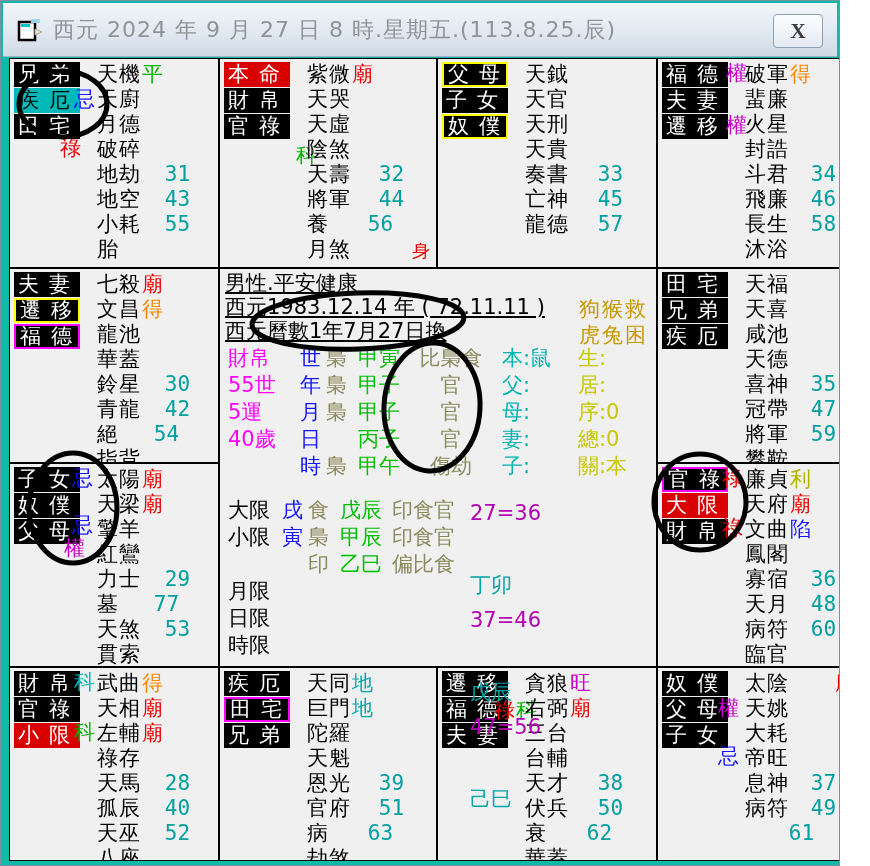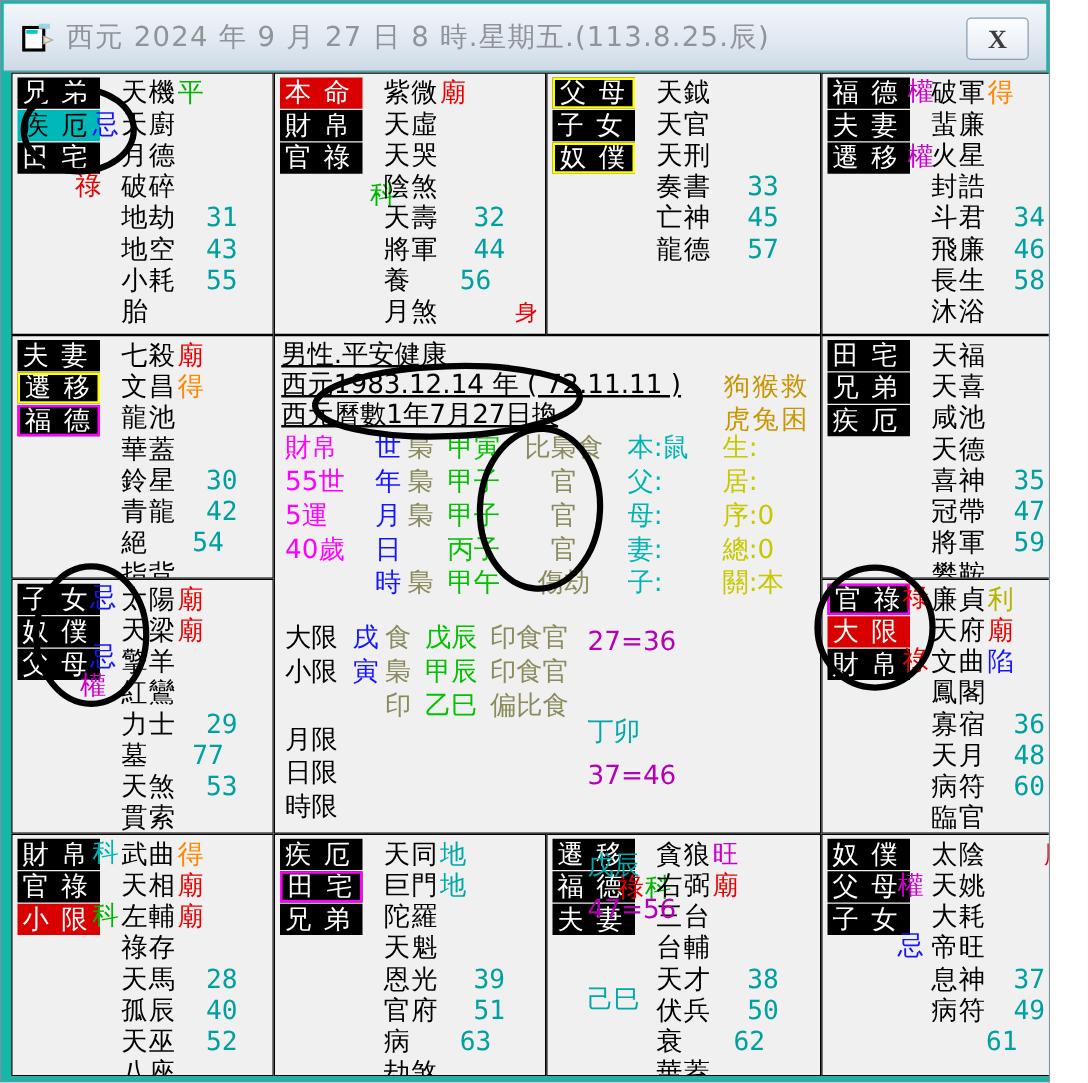--- a/index.html
+++ b/index.html
@@ -92,41 +92,42 @@
     <div class="cell" style="grid-area:1/2">
       <div class="labels">
         <div class="plabel" data-style="r">本命</div>
         <div class="plabel" data-style="k">財帛</div>
         <div class="plabel" data-style="k">官祿</div>
       </div>
       <span class="trans" style="left: 76px; top: 84px; color: rgb(0, 180, 0);">科</span>
       <div class="stars">
 
       <div class="srow"><span class="sn">紫微</span><span class="sb" style="color: rgb(232, 0, 0);">廟</span><span class="sa"></span><span class="st"></span></div>
+          <div class="srow"><span class="sn">天哭</span><span class="sb"></span><span class="sa"></span><span class="st"></span></div>
           <div class="srow"><span class="sn">天虛</span><span class="sb"></span><span class="sa"></span><span class="st"></span></div>
-          <div class="srow"><span class="sn">天哭</span><span class="sb"></span><span class="sa"></span><span class="st"></span></div>
           <div class="srow"><span class="sn">陰煞</span><span class="sb"></span><span class="sa"></span><span class="st"></span></div>
           <div class="srow"><span class="sn">天壽</span><span class="sb"></span><span class="sa">32</span><span class="st"></span></div>
           <div class="srow"><span class="sn">將軍</span><span class="sb"></span><span class="sa">44</span><span class="st"></span></div>
           <div class="srow"><span class="sn">養</span><span class="sb"></span><span class="sa">56</span><span class="st"></span></div>
           <div class="srow"><span class="sn">月煞</span><span class="sb"></span><span class="sa"></span><span class="st" data-small="1" style="color: rgb(232, 0, 0);">身</span></div>
         </div>
     </div>
 
     <div class="cell" style="grid-area:1/3">
       <div class="labels">
         <div class="plabel" data-style="y">父母</div>
         <div class="plabel" data-style="k">子女</div>
         <div class="plabel" data-style="y">奴僕</div>
       </div>
       <div class="stars">
 
       <div class="srow"><span class="sn">天鉞</span><span class="sb"></span><span class="sa"></span><span class="st"></span></div>
           <div class="srow"><span class="sn">天官</span><span class="sb"></span><span class="sa"></span><span class="st"></span></div>
           <div class="srow"><span class="sn">天刑</span><span class="sb"></span><span class="sa"></span><span class="st"></span></div>
+          <div class="srow"><span class="sn">天貴</span><span class="sb"></span><span class="sa"></span><span class="st"></span></div>
           <div class="srow"><span class="sn">奏書</span><span class="sb"></span><span class="sa">33</span><span class="st"></span></div>
           <div class="srow"><span class="sn">亡神</span><span class="sb"></span><span class="sa">45</span><span class="st"></span></div>
           <div class="srow"><span class="sn">龍德</span><span class="sb"></span><span class="sa">57</span><span class="st"></span></div>
         </div>
     </div>
 
     <div class="cell" style="grid-area:1/4">
       <div class="labels">
         <div class="plabel" data-style="k">福德</div>
         <div class="plabel" data-style="k">夫妻</div>

